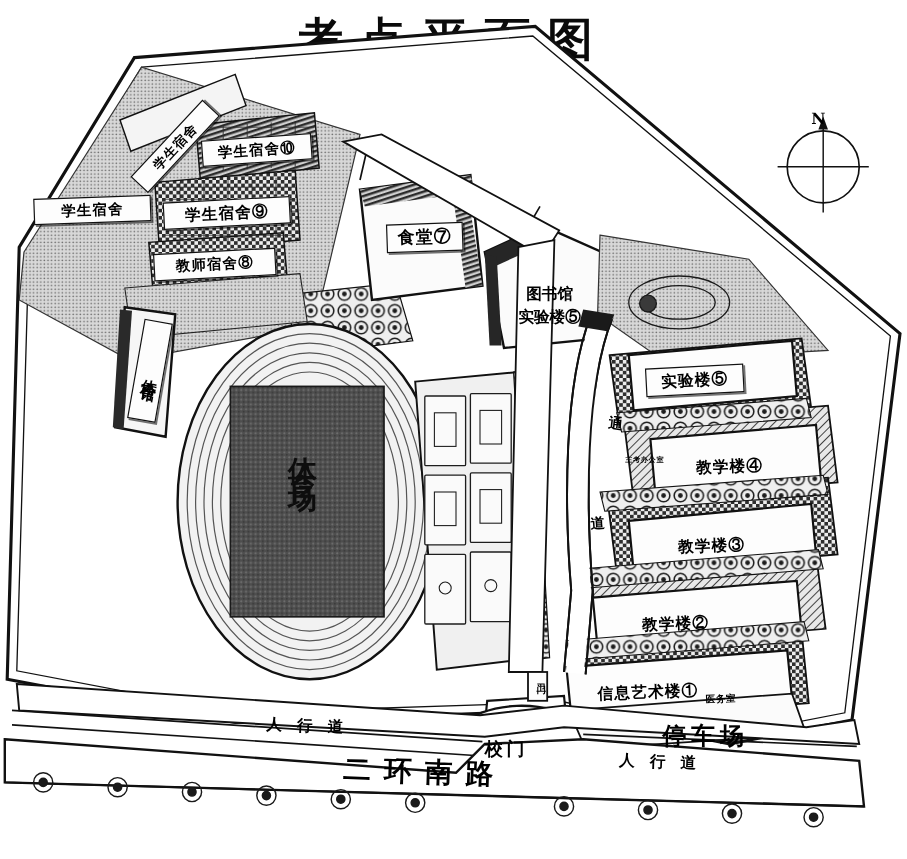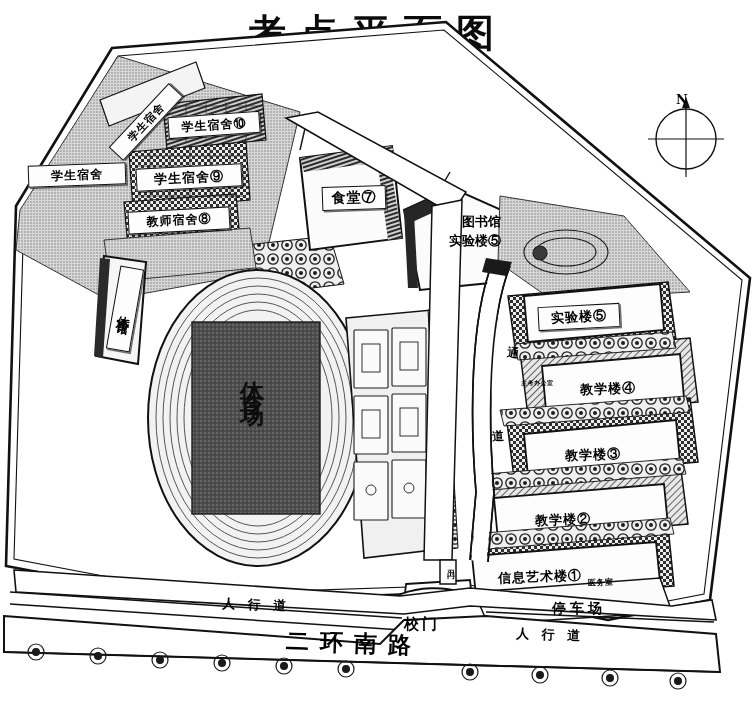--- a/index.html
+++ b/index.html
@@ -250,21 +250,21 @@
 </div>
 
 <div class="plaque plaque-v" style="left:113px;top:267px;width:22px;height:82px;font-size:13px;transform:rotate(10deg);">
   <span>体育馆</span>
 </div>
 
 <div class="plaque" style="left:322px;top:186px;width:62px;height:22px;font-size:14px;transform:rotate(-2deg);">
   <span>食堂⑦</span>
 </div>
 
-<div class="bare" style="left:415px;top:212px;width:86px;font-size:13px;line-height:19px;text-align:right;">
+<div class="bare" style="left:415px;top:236px;width:86px;font-size:13px;line-height:19px;text-align:center;">
   <span>图书馆</span><br>
   <span>实验楼⑤</span>
 </div>
 
 <div class="plaque" style="left:538px;top:305px;width:80px;height:22px;font-size:13px;transform:rotate(-3deg);">
   <span>实验楼⑤</span>
 </div>
 
 <div class="plaque flat" style="left:568px;top:378px;width:80px;height:22px;font-size:13px;transform:rotate(-2deg);border:none;background:transparent;">
   <span>教学楼④</span>
@@ -279,21 +279,21 @@
 </div>
 
 <div class="plaque flat" style="left:488px;top:566px;width:104px;height:22px;font-size:13px;transform:rotate(-2deg);border:none;background:transparent;">
   <span>信息艺术楼①</span>
 </div>
 
 <div class="bare bare-v" style="left:236px;top:362px;font-size:24px;font-weight:bold;letter-spacing:11px;color:#0d0d0d;">
   <span>体育场</span>
 </div>
 
-<div class="bare" style="left:552px;top:600px;font-size:14px;letter-spacing:4px;">
+<div class="bare" style="left:552px;top:600px;font-size:20px;letter-spacing:4px;">
   <span>停车场</span>
 </div>
 
 <div class="bare" style="left:521px;top:379px;font-size:6px;letter-spacing:0.5px;">
   <span>主考办公室</span>
 </div>
 
 <div class="bare" style="left:588px;top:577px;font-size:8px;letter-spacing:0.5px;transform:rotate(-2deg);">
   <span>医务室</span>
 </div>

